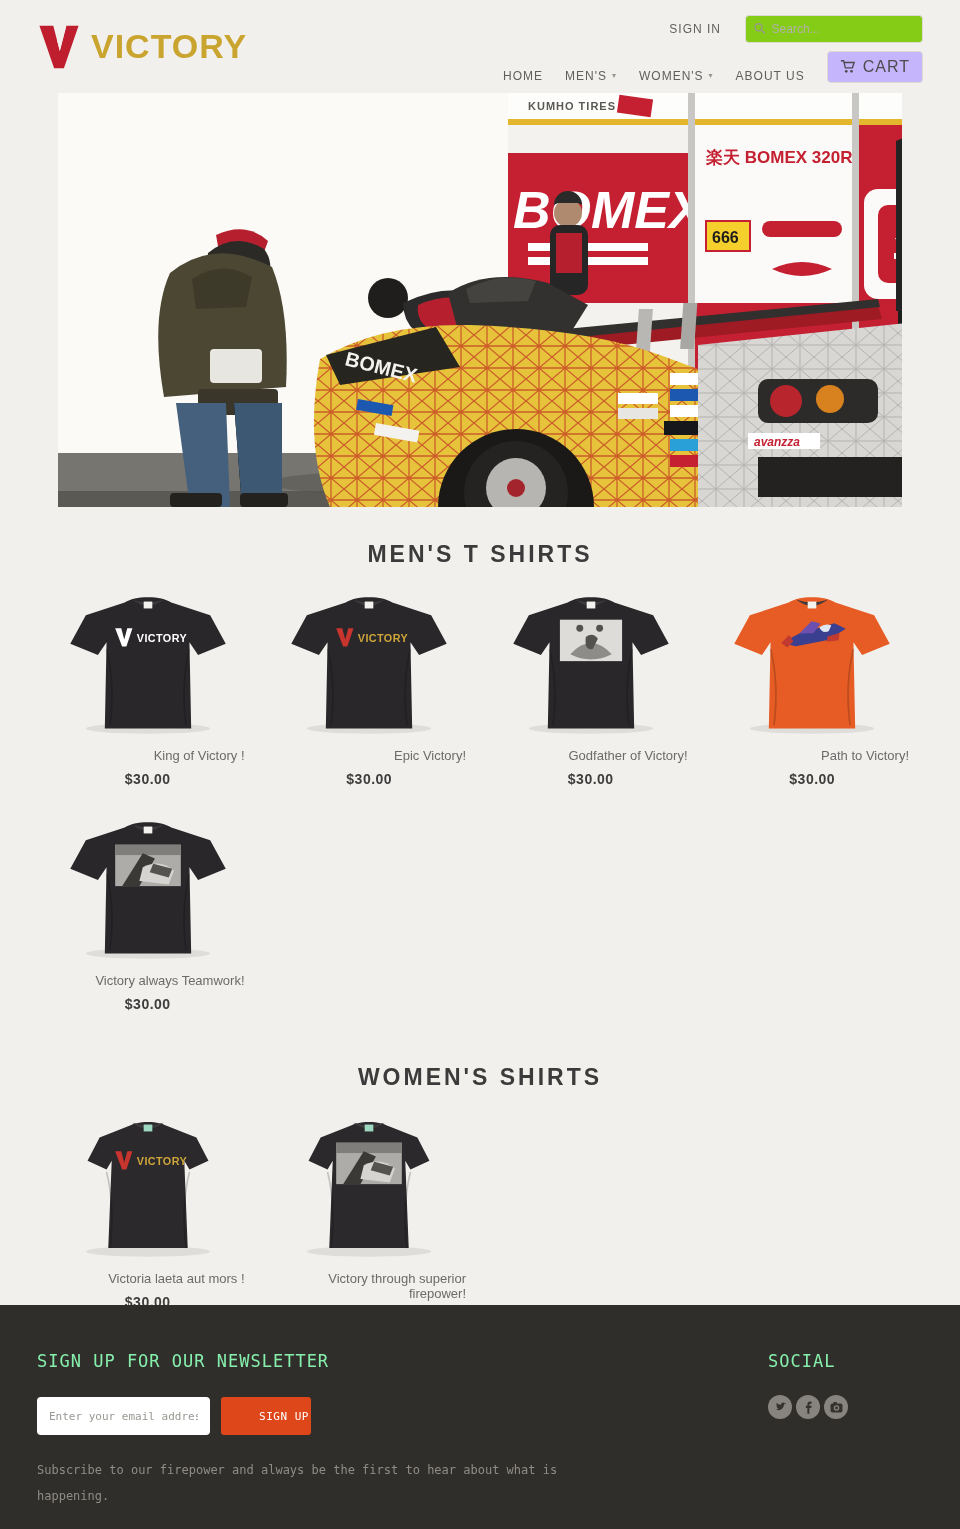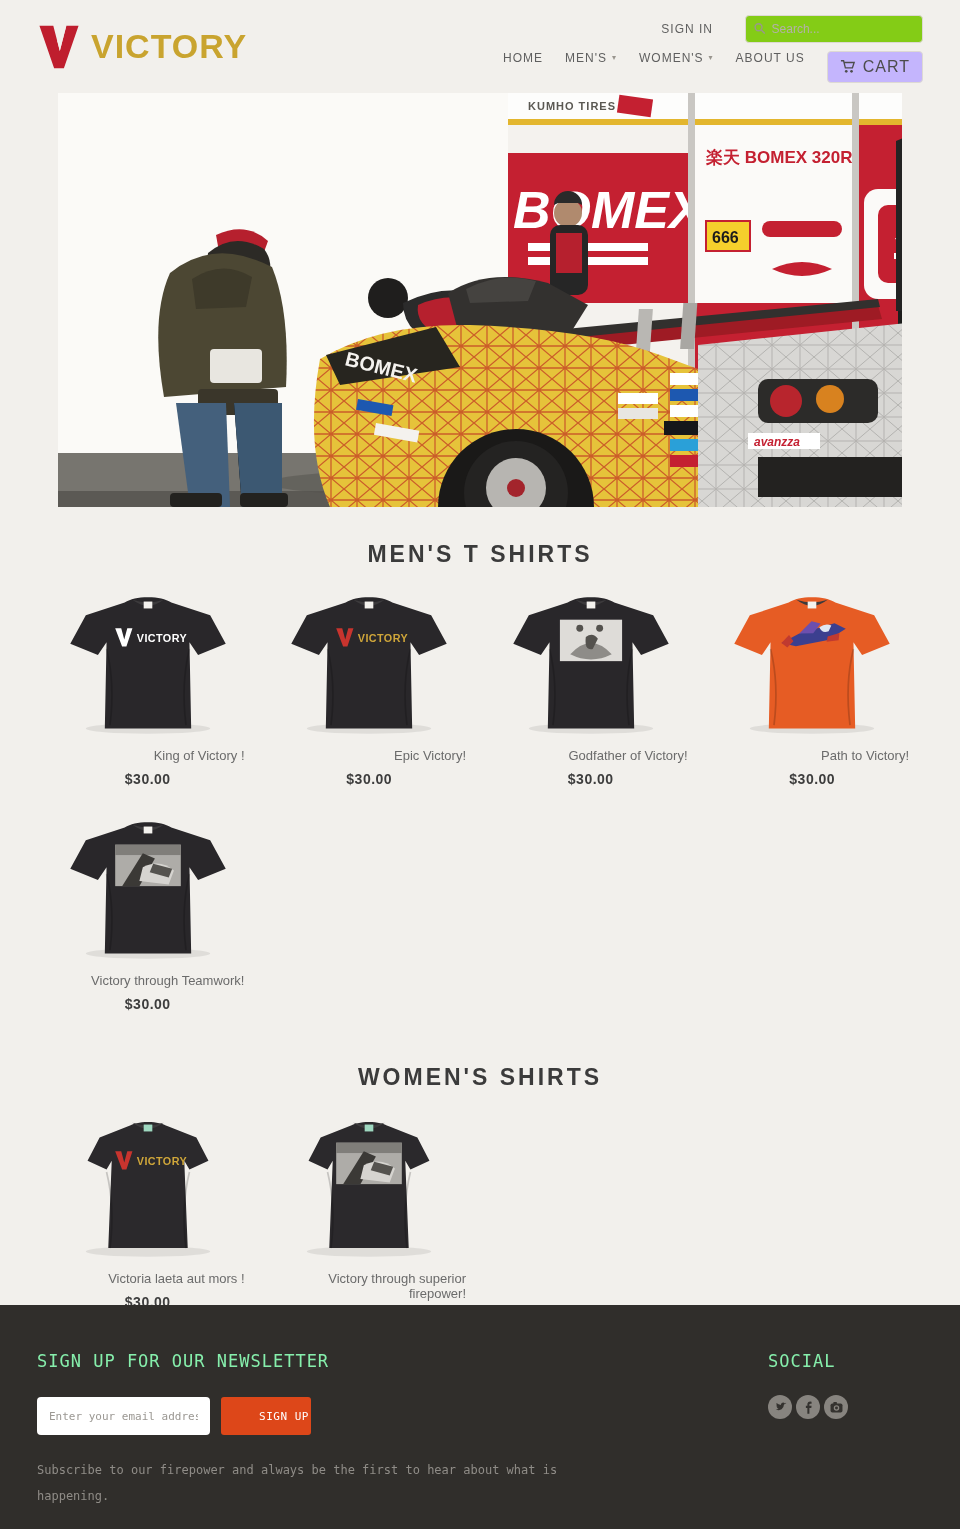--- a/index.html
+++ b/index.html
@@ -9,32 +9,32 @@
     font-family:"Liberation Sans", sans-serif;
     background:#f2f0ec; color:#333; overflow:hidden;
   }
   .container { padding:0 37px; }
 
   
   .header { height:93px; display:flex; justify-content:space-between; align-items:center; }
   .logo { display:flex; align-items:center; gap:10px; cursor:pointer; }
   .logo-word { font-size:34px; font-weight:bold; color:#c9a42f; letter-spacing:1px; }
   .header-right { display:flex; flex-direction:column; align-items:flex-end; gap:8px; padding-top:4px; }
-  .signin-row { display:flex; align-items:center; gap:32px;justify-content:space-between; }
+  .signin-row { display:flex; align-items:center; gap:24px;justify-content:space-between; }
   .signin-link { font-size:12px; color:#5f5f5f; letter-spacing:1px; cursor:pointer; }
   .searchbox {
     width:178px; height:28px; background:#84cc16; border:1px solid #ddd9d3;
     border-radius:4px; display:flex; align-items:center; padding:0 8px; gap:6px;
   }
   .searchbox input {
     border:none; outline:none; background:transparent; width:100%;
     font-size:12px; color:#555; font-family:"Liberation Sans", sans-serif;
   }
   .searchbox input::placeholder { color:#b4b0aa; }
-  .nav-row { display:flex; align-items:flex-start; gap:22px; }
+  .nav-row { display:flex; align-items:flex-end; gap:22px; }
   .nav-item { font-size:12px; color:#5f5f5f; letter-spacing:1px; cursor:pointer; display:flex; align-items:center; gap:5px; }
   .chev { font-size:8px; color:#9a968f; }
   .cart-btn {
     display:flex; align-items:center; gap:7px; border:1px solid #ddd9d3; background:#c4b5fd;
     border-radius:4px; padding:6px 12px; font-size:16px; color:#4c4c4c; letter-spacing:1px; cursor:pointer;
   }
 
   
   .hero { margin:0 58px; height:414px; background:#e8e6e1; overflow:hidden; }
   .hero svg { display:block; }
@@ -347,21 +347,21 @@
     <path d="M62,70 q10 40 4 88" stroke="#000" stroke-width="2" opacity="0.18" fill="none"></path>
     <path d="M158,70 q-10 40 -4 88" stroke="#000" stroke-width="2" opacity="0.18" fill="none"></path>
     <g>
       <rect x="72" y="36" width="76" height="48" fill="#aeaca8"></rect>
       <rect x="72" y="36" width="76" height="12" fill="#807e7a"></rect>
       <path d="M80 84 L104 46 L118 52 L100 84 Z" fill="#3b3936"></path>
       <path d="M104 62 q20 -10 36 4 l-6 16 -34 -4 z" fill="#d6d4d0"></path>
       <path d="M116 58 l22 6 -4 10 -22 -6z" fill="#55534f"></path>
     </g>
   </svg></div>
-       <div class="card-title">Victory through Teamwork!</div>
+       <div class="card-title">Victory always Teamwork!</div>
        <div class="card-price">$30.00</div>
     </div>
   </div>
 
 <h2 class="section-title">WOMEN'S SHIRTS</h2>
 <div class="grid" id="womens-grid">
     <div class="card">
       <div class="card-img"><svg width="190" height="148" viewBox="0 0 220 170">
     <ellipse cx="110" cy="162" rx="72" ry="6" fill="#000" opacity="0.08"></ellipse>
     <path d="M110,12 C100,12 93,14 87,17 L54,30 L40,57 L62,67 L68,57 L64,158 L156,158 L152,57 L158,67 L180,57 L166,30 L133,17 C127,14 120,12 110,12 Z" fill="#2b292c"></path>

